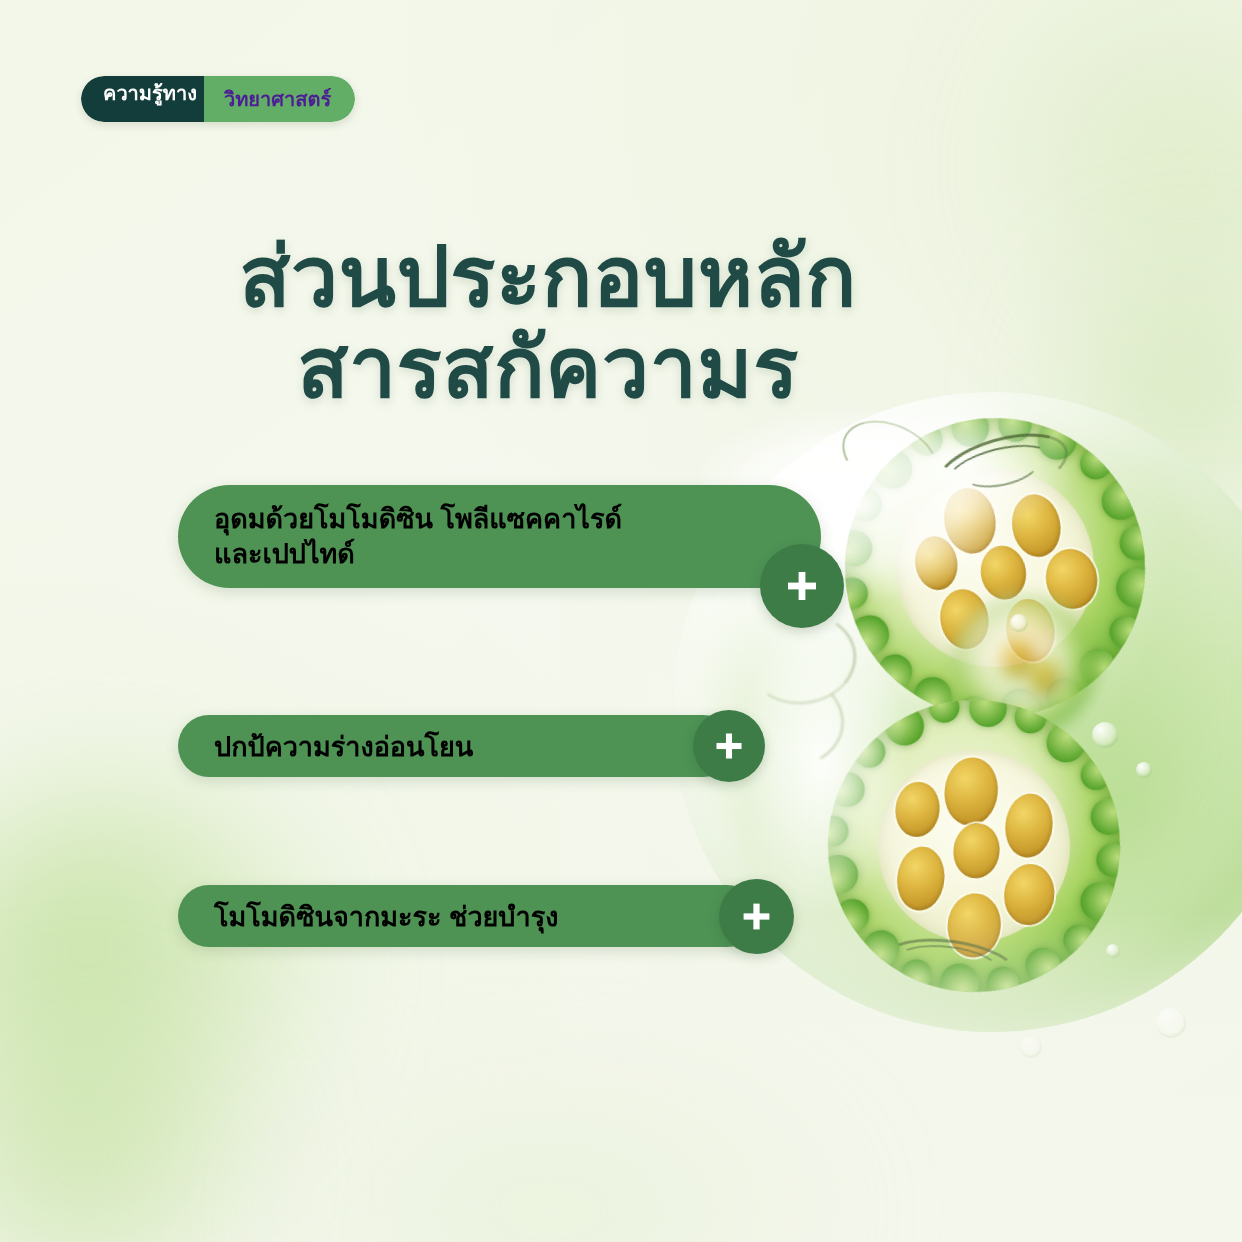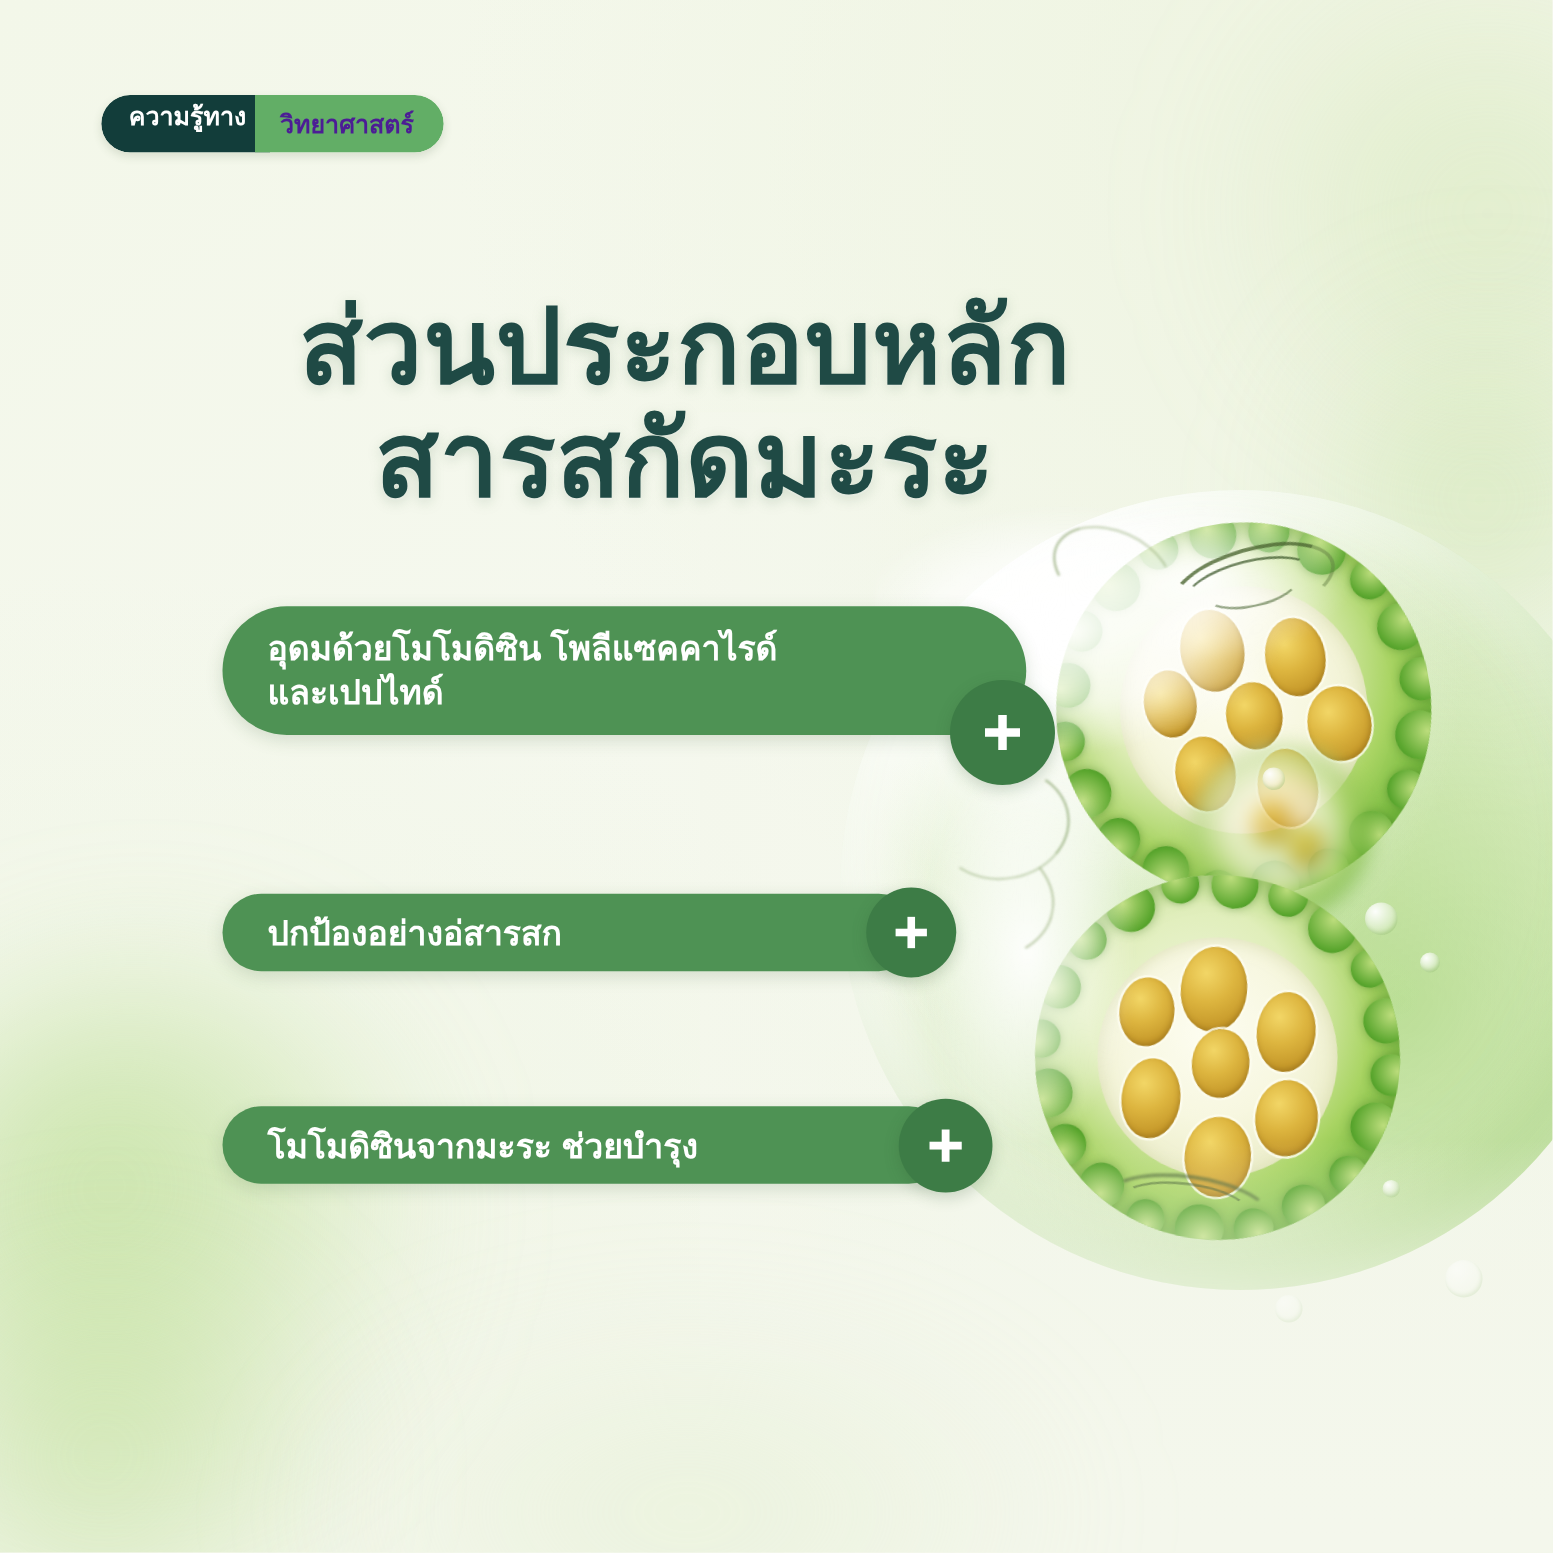--- a/index.html
+++ b/index.html
@@ -148,21 +148,21 @@
     position:absolute;left:0;top:176px;width:1096px;text-align:center;
     color:#1f4a45;font-weight:bold;font-size:84px;line-height:1.08;
     letter-spacing:.5px;
     text-shadow:0 3px 10px rgba(120,150,120,.28), 0 1px 1px rgba(255,255,255,.5);
   }
   .headline .l2{display:block;}
 
   
   .pill-wrap{position:absolute;}
   .pill{
-    position:relative;background:#4e9254;color:#ffffff;font-weight:bold;
+    position:relative;background:#4e9254;color:#000000;font-weight:bold;
     display:flex;align-items:center;box-sizing:border-box;
     box-shadow:0 4px 14px rgba(60,100,55,.18);
   }
   .pill-text{white-space:pre-line;}
 
   .plus{
     position:absolute;border-radius:50%;background:#3d7c46;
     display:flex;align-items:center;justify-content:center;
     box-shadow:0 4px 12px rgba(45,85,45,.22);
   }
@@ -304,39 +304,39 @@
     <div class="wash w5"></div>
   </div>
 
   <div class="badge">
     <span class="badge-dark">ความรู้ทาง</span>
     <span class="badge-light">วิทยาศาสตร์</span>
   </div>
 
   <h1 class="headline">
     <span>ส่วนประกอบหลัก</span>
-    <span class="l2">สารสกัดมะระ</span>
+    <span class="l2">สารสกัความร</span>
   </h1>
 
   <div class="pill-wrap" id="pill1">
     <div class="pill">
       <span class="pill-text">อุดมด้วยโมโมดิซิน โพลีแซคคาไรด์
 และเปปไทด์</span>
     </div>
     <div class="plus">
       <svg width="38" height="38" viewBox="0 0 38 38" aria-hidden="true">
         <rect x="15.6" y="5" width="6.8" height="28" fill="#ffffff"></rect>
         <rect x="5" y="15.6" width="28" height="6.8" fill="#ffffff"></rect>
       </svg>
     </div>
   </div>
 
   <div class="pill-wrap" id="pill2">
     <div class="pill">
-      <span class="pill-text">ปกป้องอย่างอ่สารสก</span>
+      <span class="pill-text">ปกป้ความร่างอ่อนโยน</span>
     </div>
     <div class="neck"></div>
     <div class="plus">
       <svg width="34" height="34" viewBox="0 0 38 38" aria-hidden="true">
         <rect x="15.6" y="5" width="6.8" height="28" fill="#ffffff"></rect>
         <rect x="5" y="15.6" width="28" height="6.8" fill="#ffffff"></rect>
       </svg>
     </div>
   </div>
 

